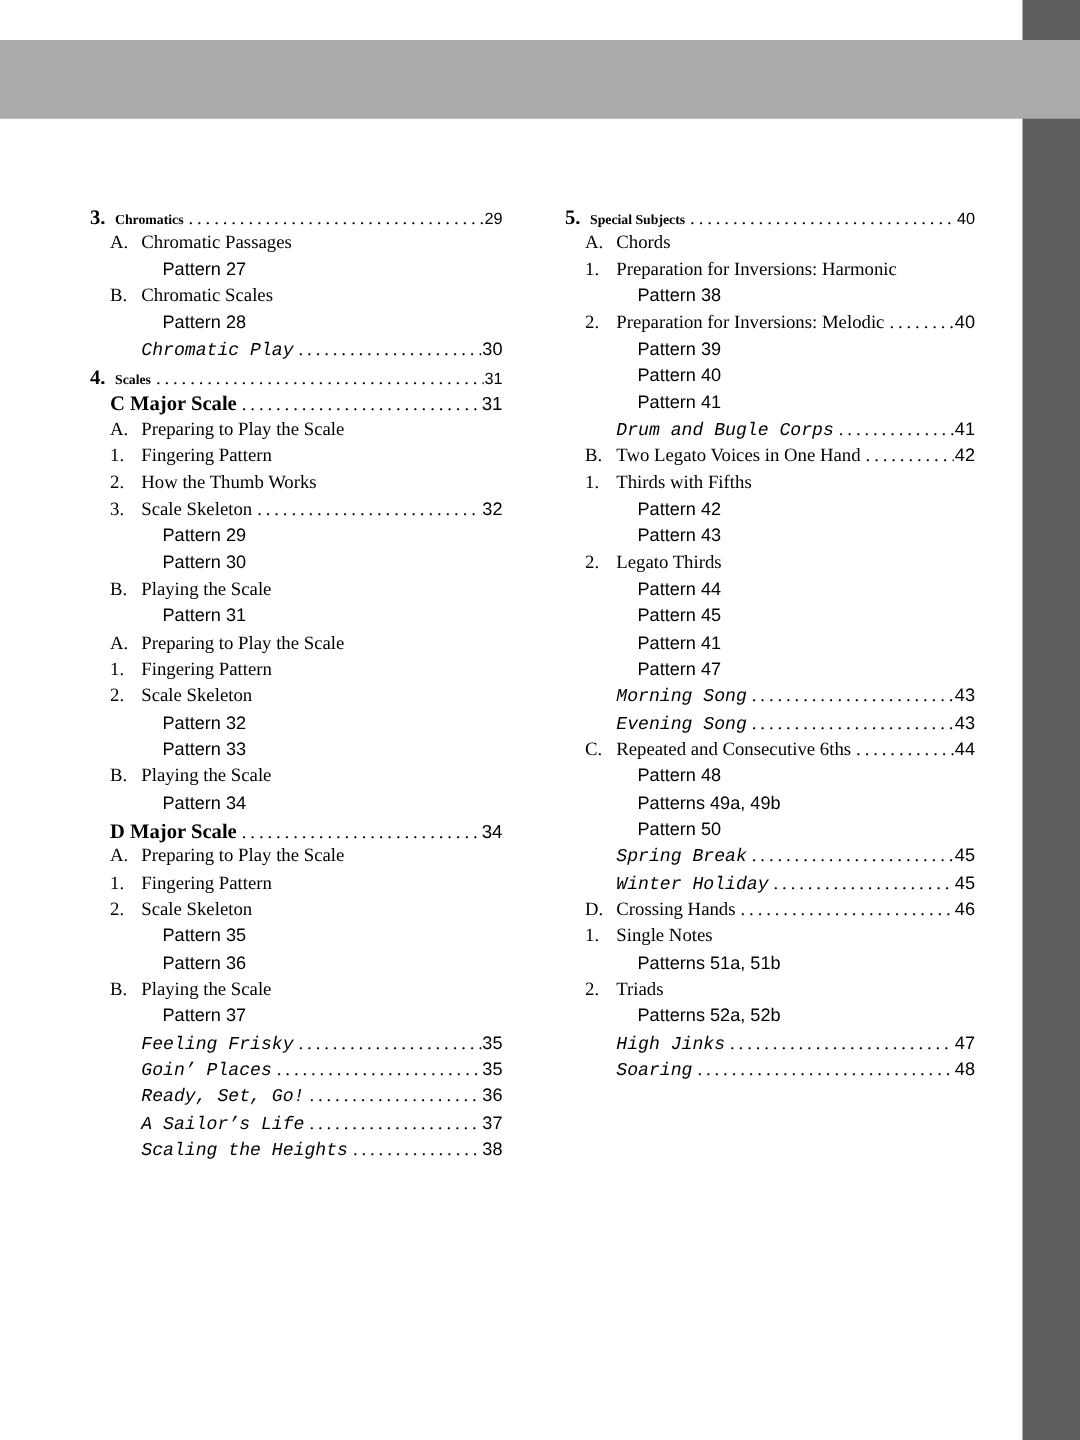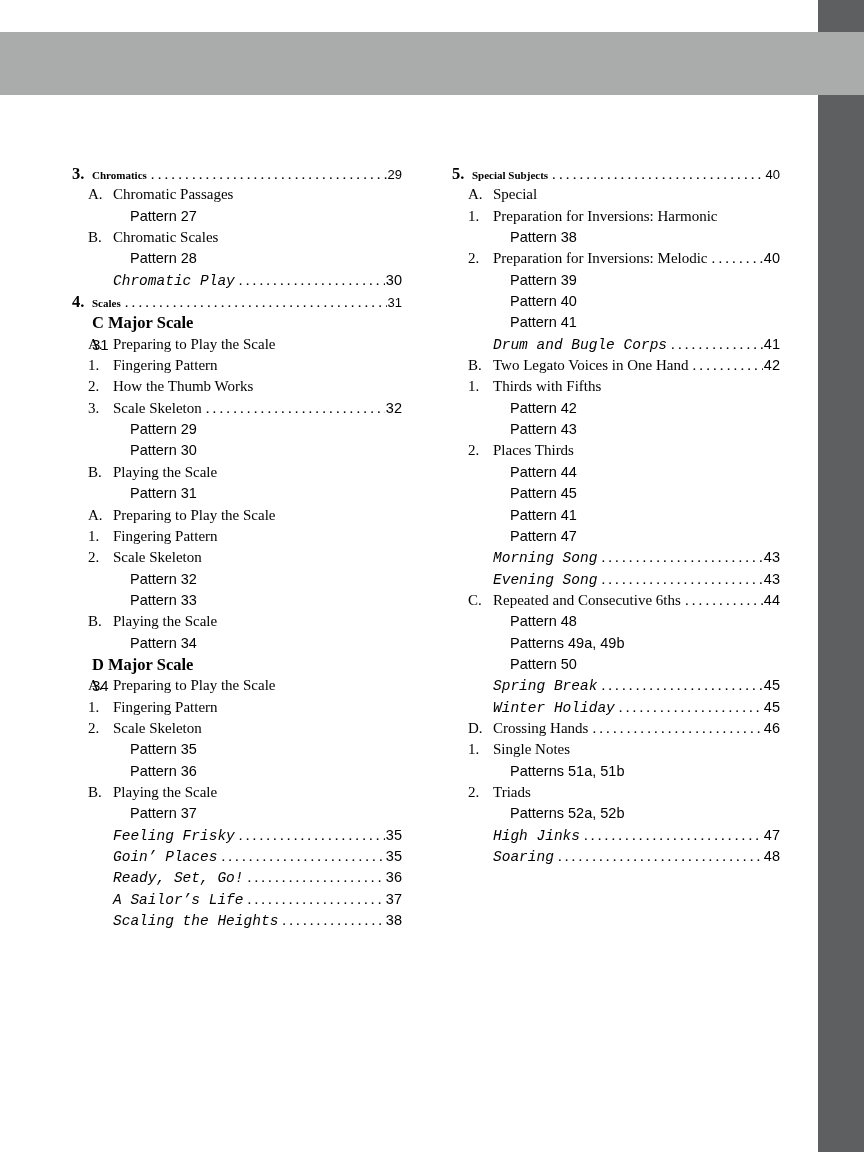--- a/index.html
+++ b/index.html
@@ -96,21 +96,20 @@
   .lvl-chapter .title {
     font-weight: bold;
     font-size: 11px;
     margin-left: 4px;
   }
   .lvl-chapter .page { font-family: "Liberation Sans", sans-serif; font-size: 13px; }
 
   
   .lvl-scale {
     padding-left: 16px;
-    flex-direction: column;
   }
   .lvl-scale .title {
     font-weight: bold;
     font-size: 16.5px;
   }
   .lvl-scale .page { font-family: "Liberation Sans", sans-serif; font-size: 15px; }
 
   
   .lvl-sub {
     padding-left: 16px;
@@ -350,21 +349,21 @@
     </div>
   <div class="column" id="column-right">
       <div class="entry lvl-chapter">
         <span class="num">5.</span>
         <span class="title">Special Subjects</span>
         <span class="leader"></span>
         <span class="page">40</span>
       </div>
       <div class="entry lvl-sub">
         <span class="num">A.</span>
-        <span class="title">Special</span>
+        <span class="title">Chords</span>
         <span class="leader none"></span>
         <span class="page empty"></span>
       </div>
       <div class="entry lvl-sub">
         <span class="num">1.</span>
         <span class="title">Preparation for Inversions:  Harmonic</span>
         <span class="leader none"></span>
         <span class="page empty"></span>
       </div>
       <div class="entry lvl-pattern">
@@ -415,21 +414,21 @@
         <span class="leader none"></span>
         <span class="page empty"></span>
       </div>
       <div class="entry lvl-pattern">
         <span class="title">Pattern 43</span>
         <span class="leader none"></span>
         <span class="page empty"></span>
       </div>
       <div class="entry lvl-sub">
         <span class="num">2.</span>
-        <span class="title">Places Thirds</span>
+        <span class="title">Legato Thirds</span>
         <span class="leader none"></span>
         <span class="page empty"></span>
       </div>
       <div class="entry lvl-pattern">
         <span class="title">Pattern 44</span>
         <span class="leader none"></span>
         <span class="page empty"></span>
       </div>
       <div class="entry lvl-pattern">
         <span class="title">Pattern 45</span>

